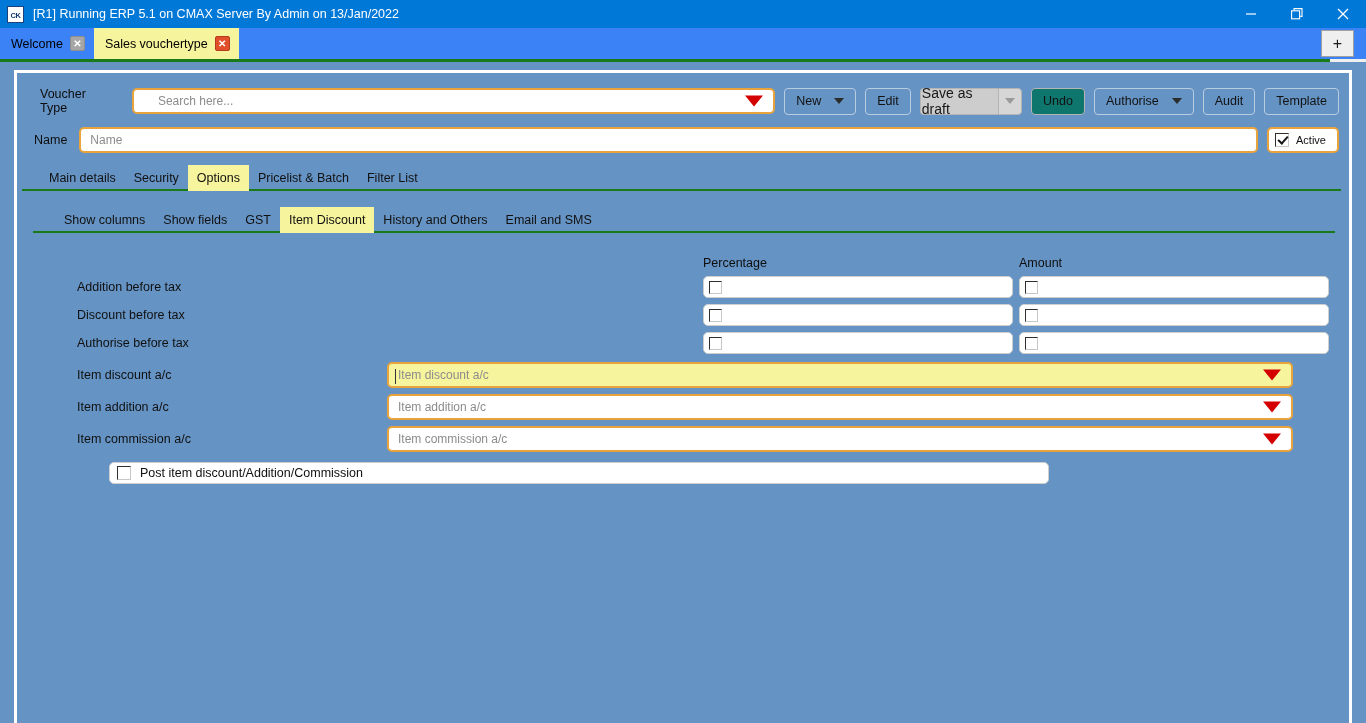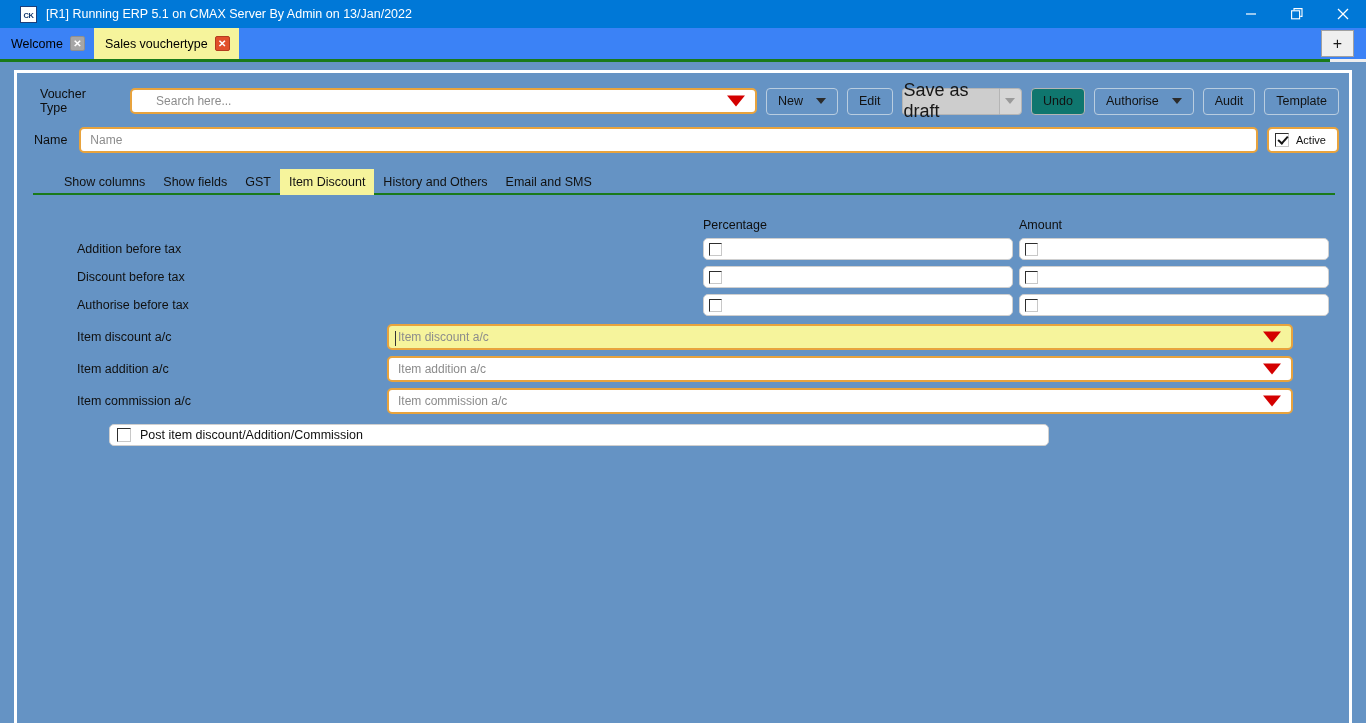--- a/index.html
+++ b/index.html
@@ -18,21 +18,21 @@
     background: #0078d7;
     display: flex;
     align-items: center;
     color: #ffffff;
     font-size: 12.5px;
     position: relative;
   }
   #app-logo {
     width: 17px;
     height: 17px;
-    margin-left: 20px;
+    margin-left: 7px;
     margin-right: 9px;
     background: #ffffff;
     border: 1px solid #1d3f7a;
     color: #13386e;
     font-size: 7.5px;
     font-weight: bold;
     line-height: 17px;
     text-align: center;
     letter-spacing: -0.5px;
     box-sizing: border-box;
@@ -203,21 +203,21 @@
     display: inline-flex;
     margin-left: 9px;
     height: 27px;
     box-sizing: border-box;
   }
   .split .main {
     background: #cdcdcd;
     border: 1px solid #b5b5b5;
     border-right: none;
     border-radius: 4px 0 0 4px;
-    font-size: 18px;
+    font-size: 14px;
     padding: 0 1px;
     display: flex; align-items: center;
     color: #171717;
     cursor: default;
   }
   .split .arrow {
     background: #d6d6d6;
     border: 1px solid #b5b5b5;
     border-radius: 0 4px 4px 0;
     width: 24px;
@@ -481,20 +481,30 @@
       <span class="fieldlabel">Name</span>
       <div class="input-shell" id="name-input">
         <span class="ph">Name</span>
       </div>
       <div id="active-box">
         <span class="cbox checked"></span>
         <span class="lbl">Active</span>
       </div>
     </div>
 
+    <div class="tabrow">
+      <div class="rule"></div>
+      <div class="tabs">
+        <div class="tab">Main details</div>
+        <div class="tab">Security</div>
+        <div class="tab active">Options</div>
+        <div class="tab">Pricelist &amp; Batch</div>
+        <div class="tab">Filter List</div>
+      </div>
+    </div>
 
     <div class="tabrow sub">
       <div class="rule"></div>
       <div class="tabs">
         <div class="tab">Show columns</div>
         <div class="tab">Show fields</div>
         <div class="tab">GST</div>
         <div class="tab active">Item Discount</div>
         <div class="tab">History and Others</div>
         <div class="tab">Email and SMS</div>

